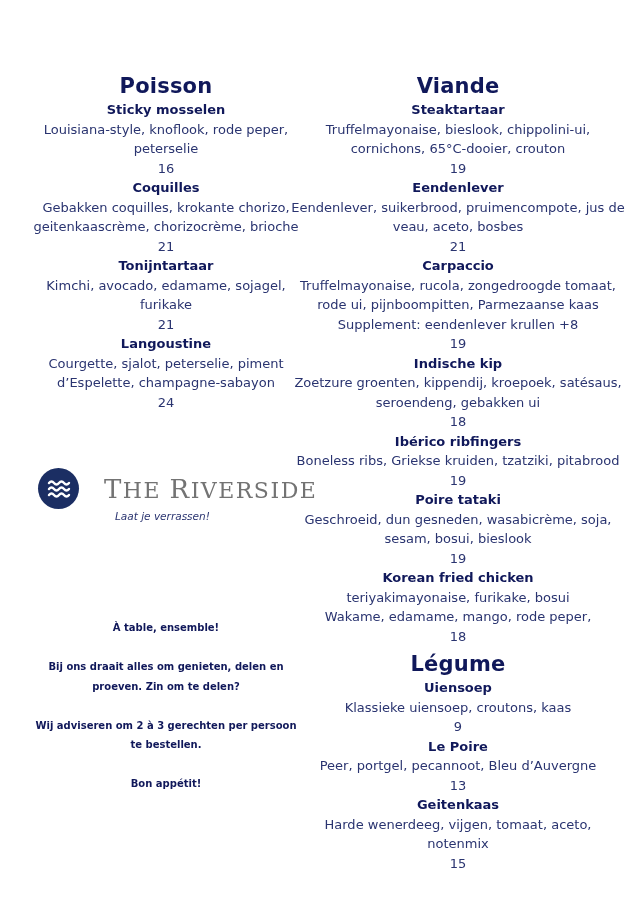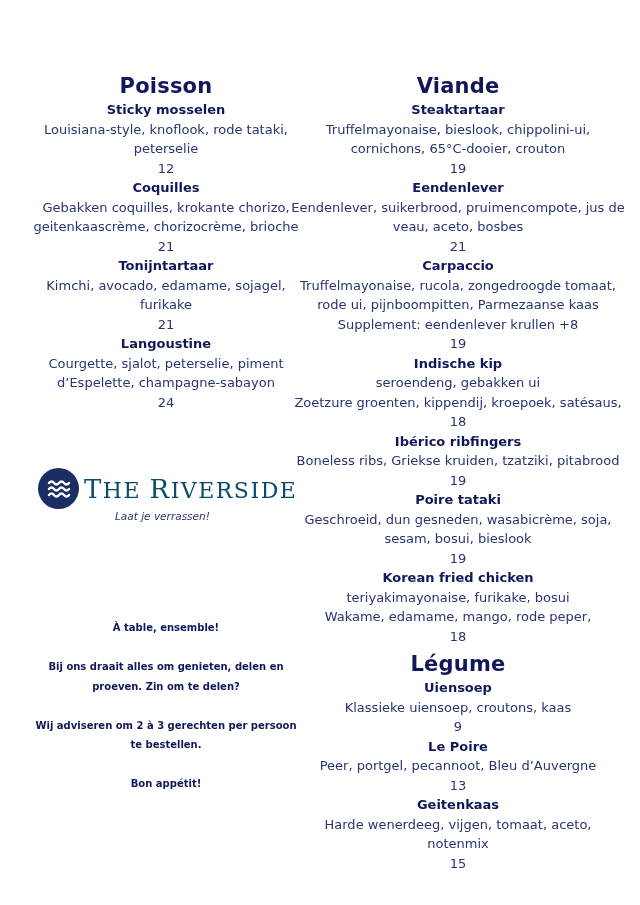--- a/index.html
+++ b/index.html
@@ -10,39 +10,39 @@
   #right-col { left: 290px; width: 336px; top: 72px; }
   .section-title { font-size: 21px; font-weight: bold; color: #10185a; line-height: 28px; letter-spacing: 0.2px; }
   .dish-name { font-size: 13px; font-weight: bold; color: #10185a; line-height: 19.5px; }
   .dish-desc { font-size: 13px; color: #2a3470; line-height: 19.5px; font-weight: normal; }
   .dish-price { font-size: 13px; color: #2a3470; line-height: 19.5px; }
   .section { margin-bottom: 0; }
   .section + .section { margin-top: 4px; }
 
   #logo { position: absolute; left: 38px; top: 468px; width: 250px; height: 60px; }
   #logo-mark { position: absolute; left: 0; top: 0; width: 41px; height: 41px; border-radius: 50%; background: #1b2e63; display: flex; align-items: center; justify-content: center; }
-  #logo-word { position: absolute; left: 46px; top: 6px; font-family: "DejaVu Serif", "Liberation Serif", serif; font-size: 22px; color: #0c4a6e; letter-spacing: 1.5px; white-space: nowrap; }
+  #logo-word { position: absolute; left: 66px; top: 6px; font-family: "DejaVu Serif", "Liberation Serif", serif; font-size: 22px; color: #737373; letter-spacing: 1.5px; white-space: nowrap; }
   #logo-word .big { font-size: 26px; }
   #logo-tagline { position: absolute; left: 77px; top: 42px; font-size: 10.5px; font-style: italic; color: #2a3470; white-space: nowrap; }
 
   #intro { position: absolute; left: 28px; width: 276px; top: 618px; text-align: center; }
   #intro p { font-size: 10px; font-weight: bold; color: #10185a; line-height: 19.5px; margin-bottom: 19.5px; }
 </style>
 </head>
 <body>
 
 <div class="col" id="left-col">
   <div class="section">
     <div class="section-title">Poisson</div>
 
     <div class="dish">
       <div class="dish-name">Sticky mosselen</div>
-      <div class="dish-desc">Louisiana-style, knoflook, rode tataki,</div>
+      <div class="dish-desc">Louisiana-style, knoflook, rode peper,</div>
       <div class="dish-desc">peterselie</div>
-      <div class="dish-price">12</div>
+      <div class="dish-price">16</div>
     </div>
     <div class="dish">
       <div class="dish-name">Coquilles</div>
       <div class="dish-desc">Gebakken coquilles, krokante chorizo,</div>
       <div class="dish-desc">geitenkaascrème, chorizocrème, brioche</div>
       <div class="dish-price">21</div>
     </div>
     <div class="dish">
       <div class="dish-name">Tonijntartaar</div>
       <div class="dish-desc">Kimchi, avocado, edamame, sojagel,</div>
@@ -97,22 +97,22 @@
     </div>
     <div class="dish">
       <div class="dish-name">Carpaccio</div>
       <div class="dish-desc">Truffelmayonaise, rucola, zongedroogde tomaat,</div>
       <div class="dish-desc">rode ui, pijnboompitten, Parmezaanse kaas</div>
       <div class="dish-desc">Supplement: eendenlever krullen +8</div>
       <div class="dish-price">19</div>
     </div>
     <div class="dish">
       <div class="dish-name">Indische kip</div>
+      <div class="dish-desc">Zoetzure groenten, kippendij, kroepoek, satésaus,</div>
       <div class="dish-desc">seroendeng, gebakken ui</div>
-      <div class="dish-desc">Zoetzure groenten, kippendij, kroepoek, satésaus,</div>
       <div class="dish-price">18</div>
     </div>
     <div class="dish">
       <div class="dish-name">Ibérico ribfingers</div>
       <div class="dish-desc">Boneless ribs, Griekse kruiden, tzatziki, pitabrood</div>
       <div class="dish-price">19</div>
     </div>
     <div class="dish">
       <div class="dish-name">Poire tataki</div>
       <div class="dish-desc">Geschroeid, dun gesneden, wasabicrème, soja,</div>

